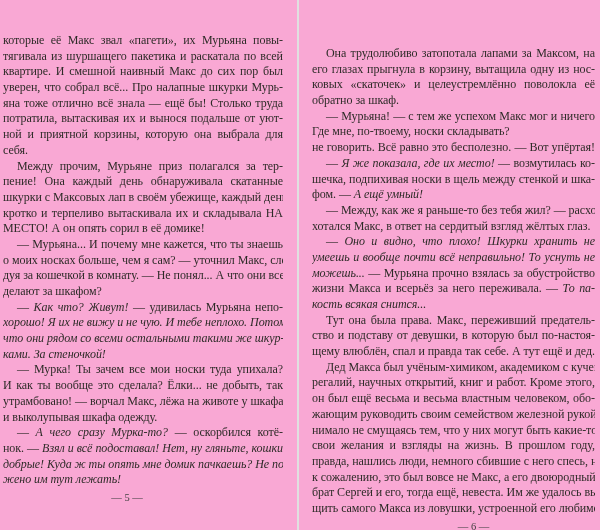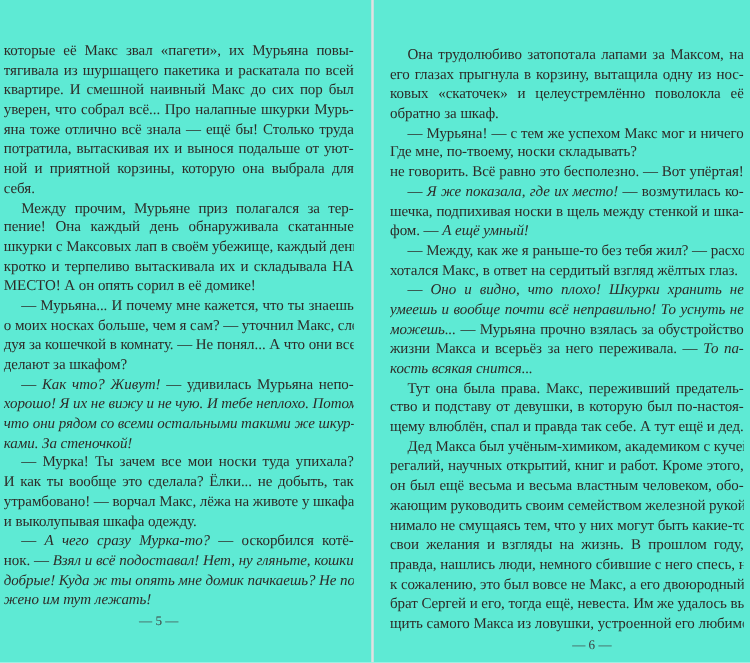--- a/index.html
+++ b/index.html
@@ -7,29 +7,29 @@
     padding: 0;
     width: 600px;
     height: 530px;
     background: #ffffff;
     overflow: hidden;
   }
   .spread {
     display: flex;
     width: 600px;
     height: 530px;
-    background: #5eead4;
+    background: #f9a8d4;
   }
   .page {
     box-sizing: border-box;
     position: relative;
     flex: none;
   }
   .page.left  { width: 297px; padding: 33px 14px 0 3px; }
-  .page.right { width: 301px; padding: 36px 5px 0 13px; }
+  .page.right { width: 301px; padding: 46px 5px 0 13px; }
   .divider {
     flex: none;
     width: 2px;
     height: 530px;
     background: var(--divider-color, #e0e0e0);
   }
   .text-block {
     font-family: "Liberation Serif", "DejaVu Serif", serif;
     font-size: 12px;
     letter-spacing: -0.05px;

